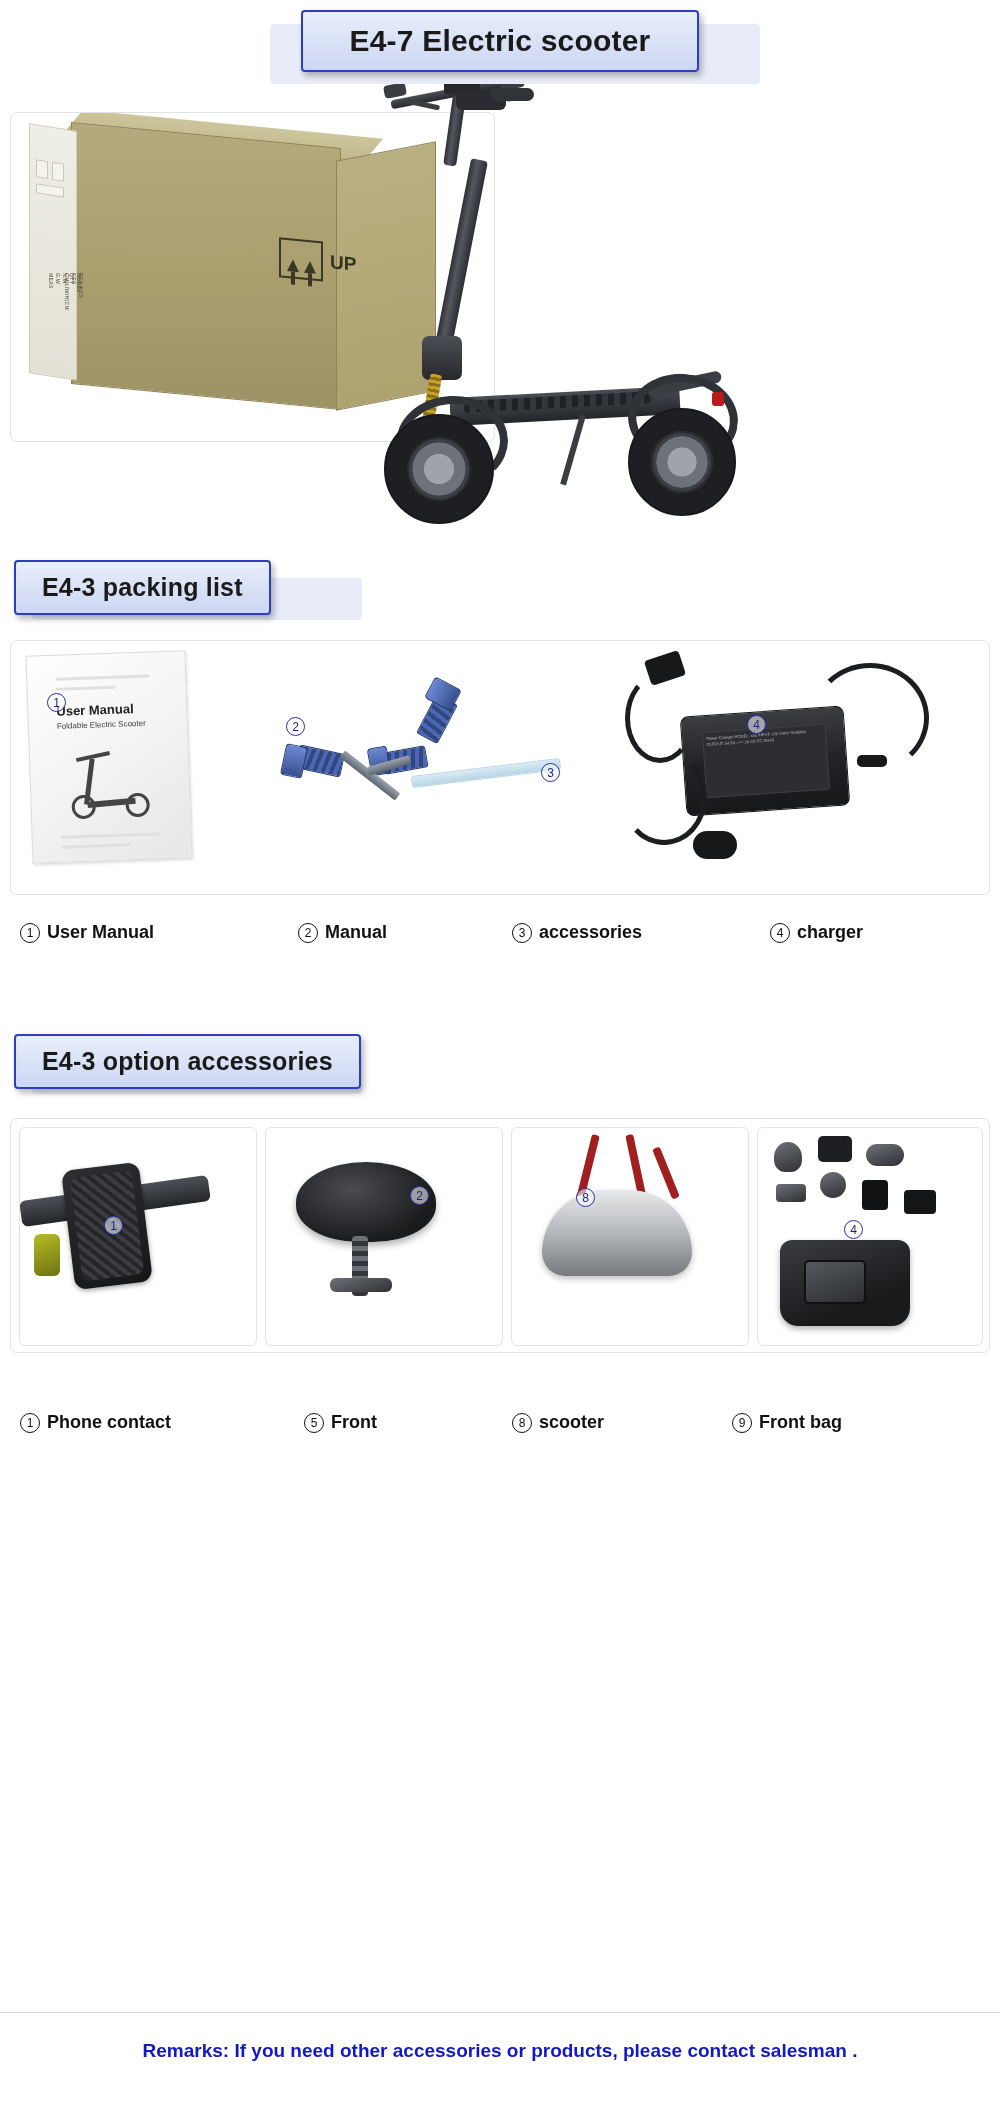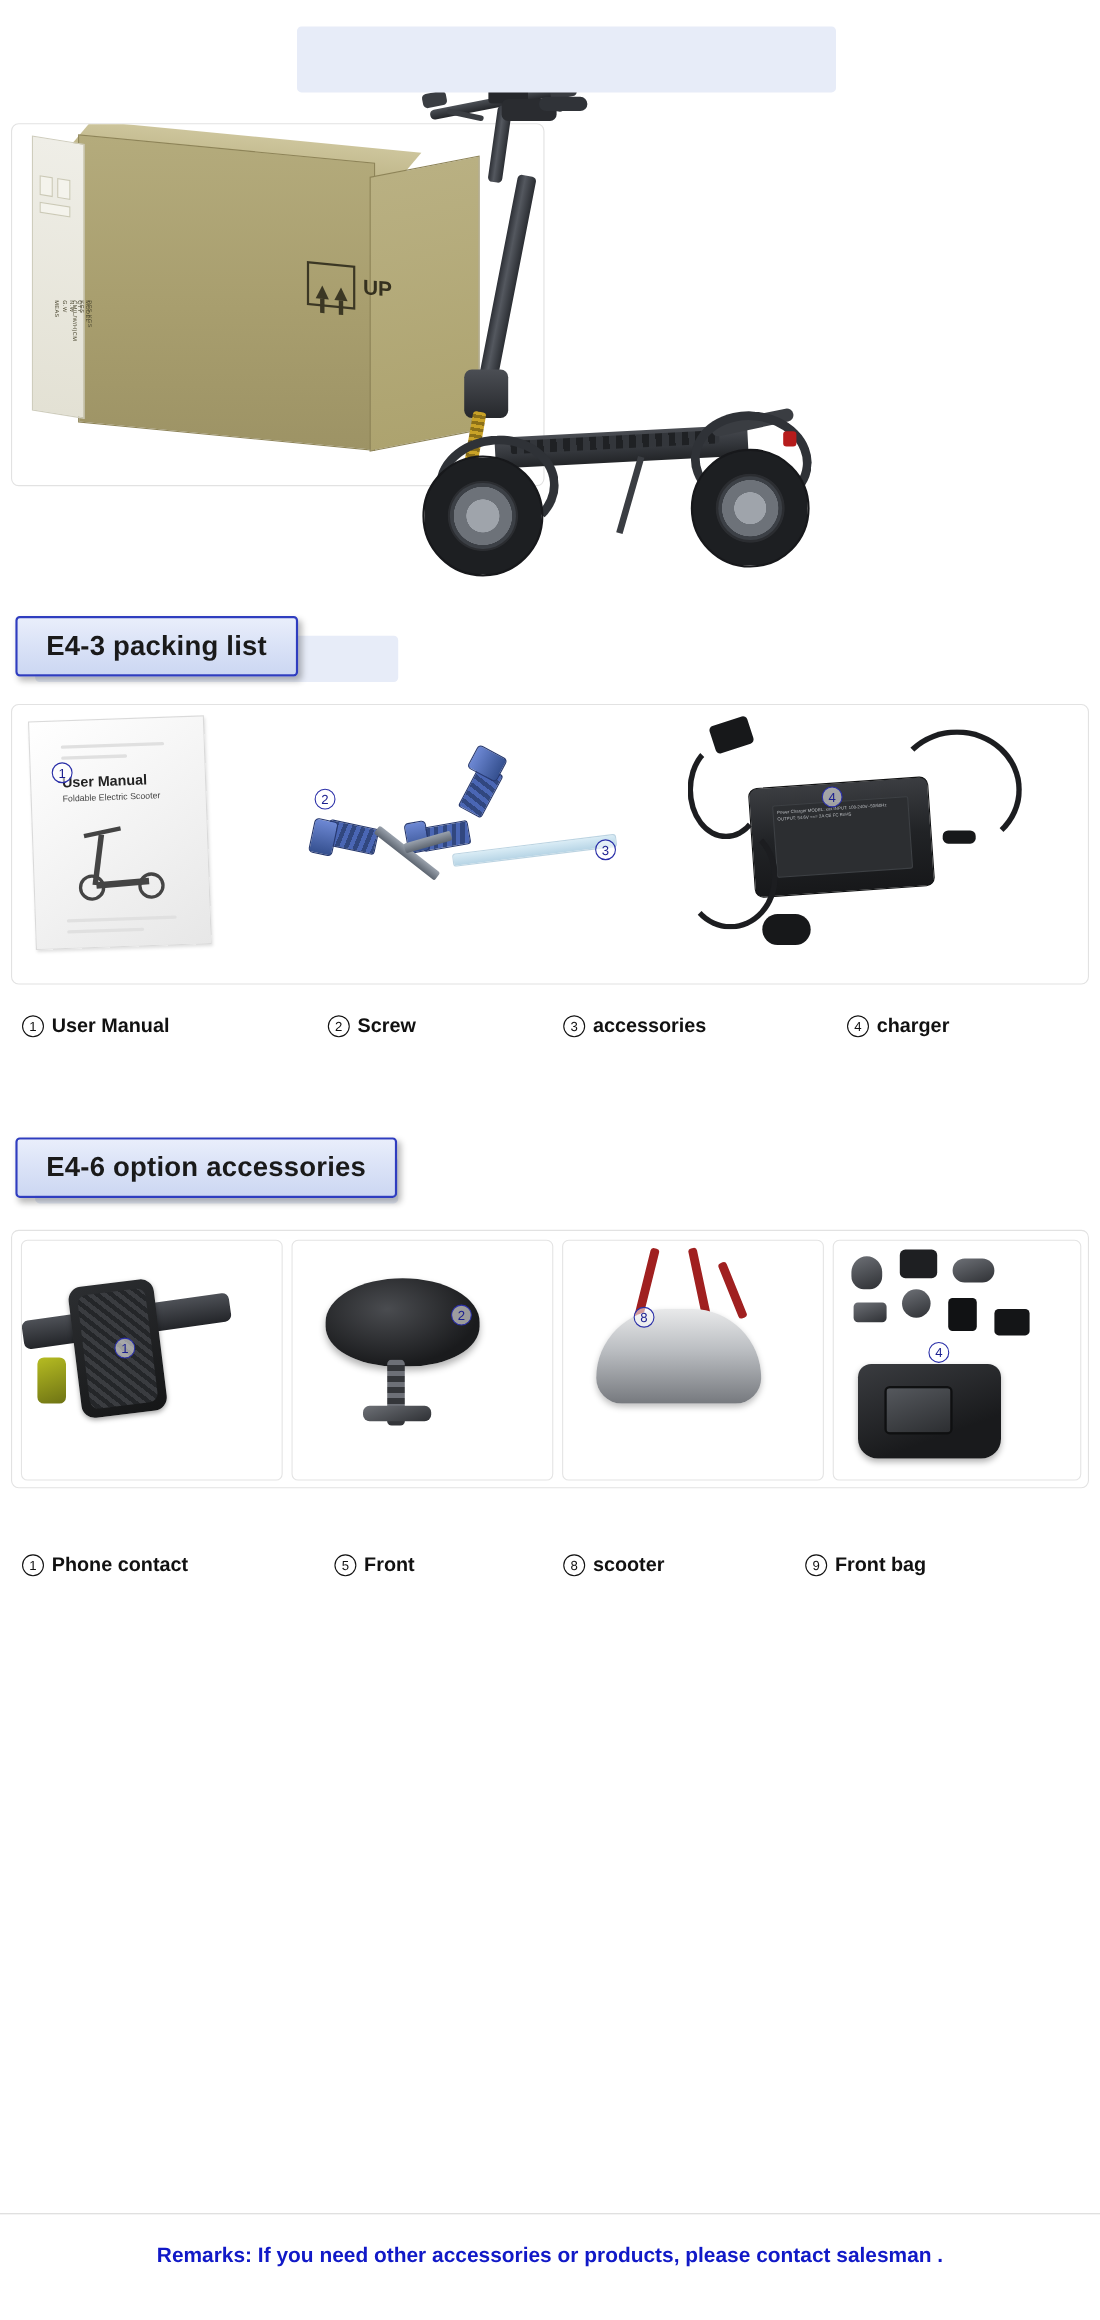--- a/index.html
+++ b/index.html
@@ -378,20 +378,21 @@
   }
   .hr-line {
     position: absolute; left: 0; width: 1000px; height: 1px; background: #d9d9d9;
   }
 </style>
 </head>
 <body>
 
 <div id="main-title-wrap">
   <div class="strip banner-shadow-strip"></div>
+  <div class="banner" id="main-title">E4-7 Electric scooter</div>
 </div>
 
 <div class="frame" id="hero-frame">
   <div class="carton">
     <div class="face-top"></div>
     <div class="face-front"></div>
     <div class="face-side"></div>
     <div class="flap-left">
       <div class="label-sm" style="left:6px; top:34px; width:12px; height:18px;"></div>
       <div class="label-sm" style="left:22px; top:34px; width:12px; height:18px;"></div>
@@ -505,35 +506,35 @@
   <div class="num-circle" style="left:736px; top:74px;">4</div>
 </div>
 
 <div class="caption-row" style="top:922px; height:28px;">
   <div class="caption" style="left:2px;">
     <span class="cnum">1</span>
     <span>User Manual</span>
   </div>
   <div class="caption" style="left:280px;">
     <span class="cnum">2</span>
-    <span>Screw</span>
+    <span>Manual</span>
   </div>
   <div class="caption" style="left:494px;">
     <span class="cnum">3</span>
     <span>accessories</span>
   </div>
   <div class="caption" style="left:752px;">
     <span class="cnum">4</span>
     <span>charger</span>
   </div>
 </div>
 
 <div class="section-title-wrap" style="left:14px; top:1034px;">
   <div class="strip banner-shadow-strip" style="width:330px;"></div>
-  <div class="banner section-title">E4-6 option accessories</div>
+  <div class="banner section-title">E4-3 option accessories</div>
 </div>
 
 <div class="frame" id="acc-frame">
 
   <div class="acc-cell" style="left:8px; width:238px;">
     <div class="handlebar-bg"></div>
     <div class="phone-holder"></div>
     <div class="acc-small" style="left:14px; top:106px; width:26px; height:42px; background:linear-gradient(160deg,#b6bc22,#6e7314);"></div>
     <div class="num-circle" style="left:84px; top:88px;">1</div>
   </div>

